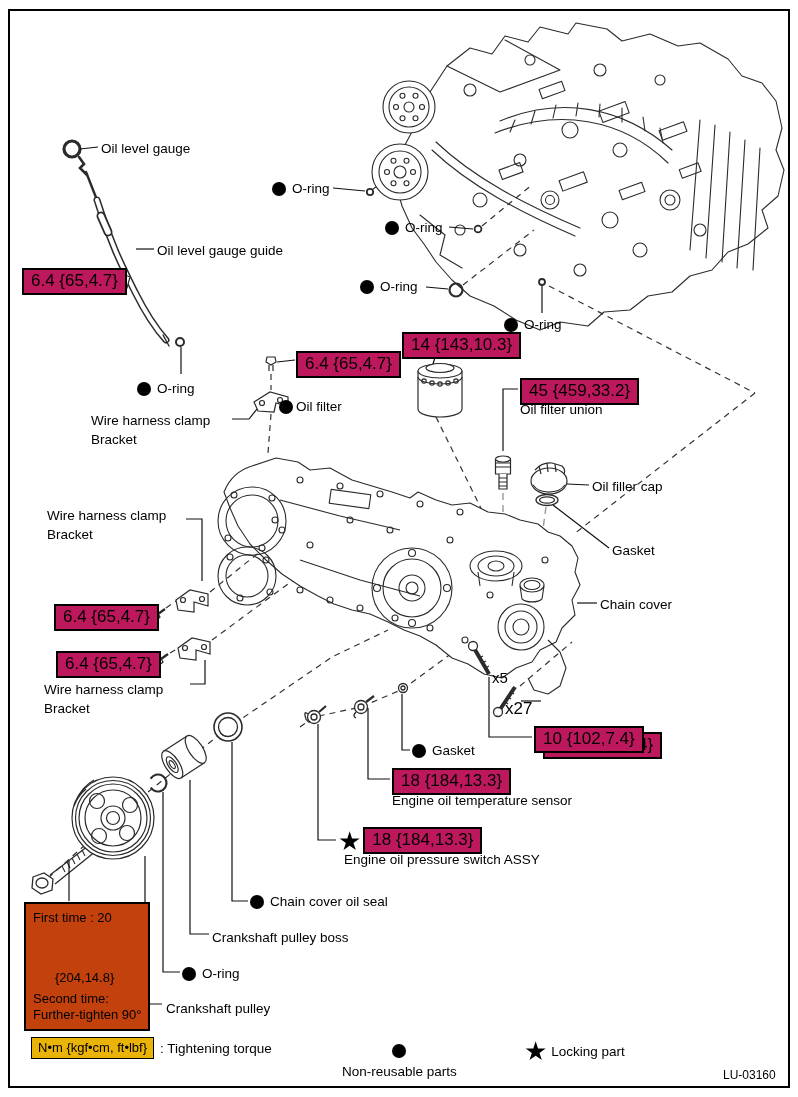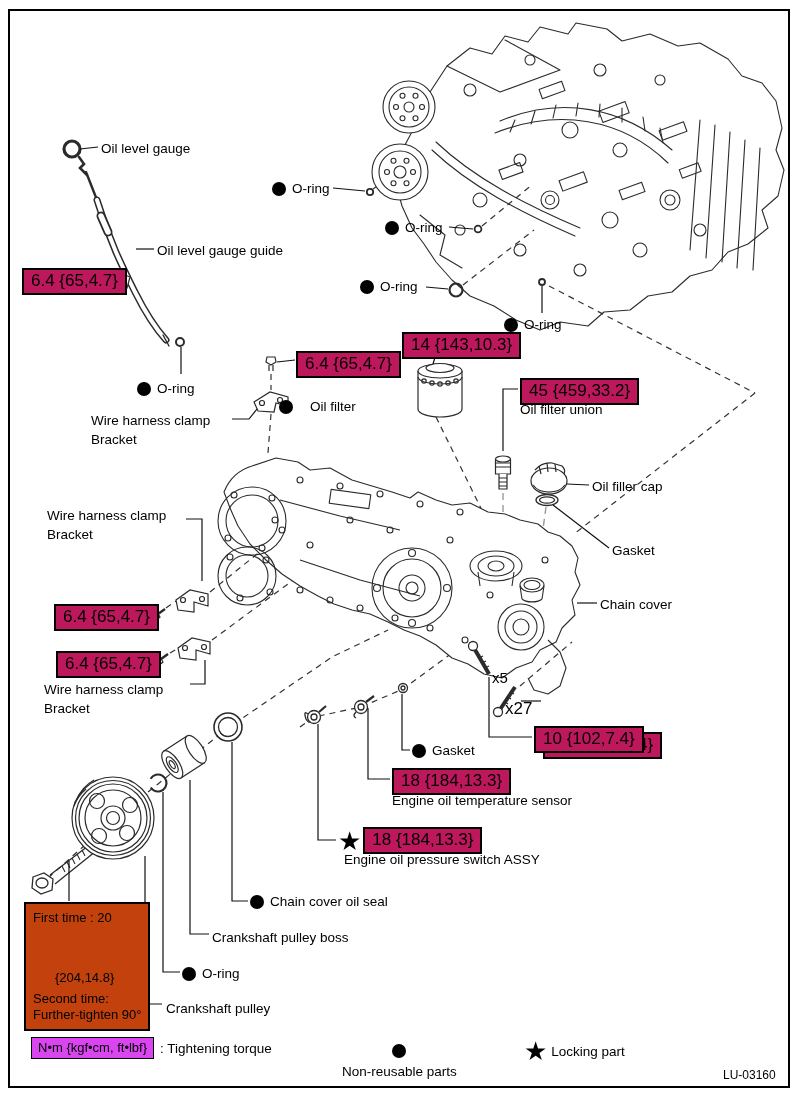--- a/index.html
+++ b/index.html
@@ -10,21 +10,21 @@
   .lbl{position:absolute;font-size:13.5px;line-height:19px;white-space:nowrap;}
   .tq{position:absolute;border:2px solid #000;background:#be185d;padding:1px 7px 2px 7px;
       font-size:17px;white-space:nowrap;z-index:3;}
   .bl{position:absolute;display:flex;align-items:center;gap:6px;font-size:13.5px;white-space:nowrap;z-index:3;}
   .dot{width:14px;height:14px;background:#000;border-radius:50%;flex:none;}
   .star{font-size:26px;line-height:18px;flex:none;}
   .tq2{position:absolute;border:2.5px solid #000;background:#c2410c;padding:6px 6px 6px 7px;
        font-size:13px;line-height:16px;white-space:nowrap;z-index:3;}
   .ind{padding-left:22px;margin-top:44px;}
   .gap{height:5px;}
-  .ubox{border:1.5px solid #000;background:#d946ef;padding:2px 6px 3px 6px;font-size:13px;white-space:nowrap;}
+  .ubox{border:1.5px solid #000;background:#eab308;padding:2px 6px 3px 6px;font-size:13px;white-space:nowrap;}
   .legend-row{position:absolute;display:flex;align-items:center;font-size:13.5px;z-index:3;}
   .code{position:absolute;font-size:12px;}
 </style>
 </head>
 <body>
 
 <div id="page">
 <div id="frame"></div>
 
 <svg width="798" height="1097" viewBox="0 0 798 1097">
@@ -349,21 +349,21 @@
   <span>O-ring</span>
 </div>
 
 <div class="lbl" style="left:91px;top:411px;">
   <div>Wire harness clamp</div>
   <div>Bracket</div>
 </div>
 
 <div class="tq" style="left:296px;top:351px;">6.4 {65,4.7}</div>
 
-<div class="bl" style="left:279px;top:399px;gap:17px;">
+<div class="bl" style="left:279px;top:399px;gap:3px;">
   <span class="dot"></span>
   <span>Oil filter</span>
 </div>
 
 <div class="bl" style="left:272px;top:181px;">
   <span class="dot"></span>
   <span>O-ring</span>
 </div>
 <div class="bl" style="left:385px;top:220px;">
   <span class="dot"></span>

